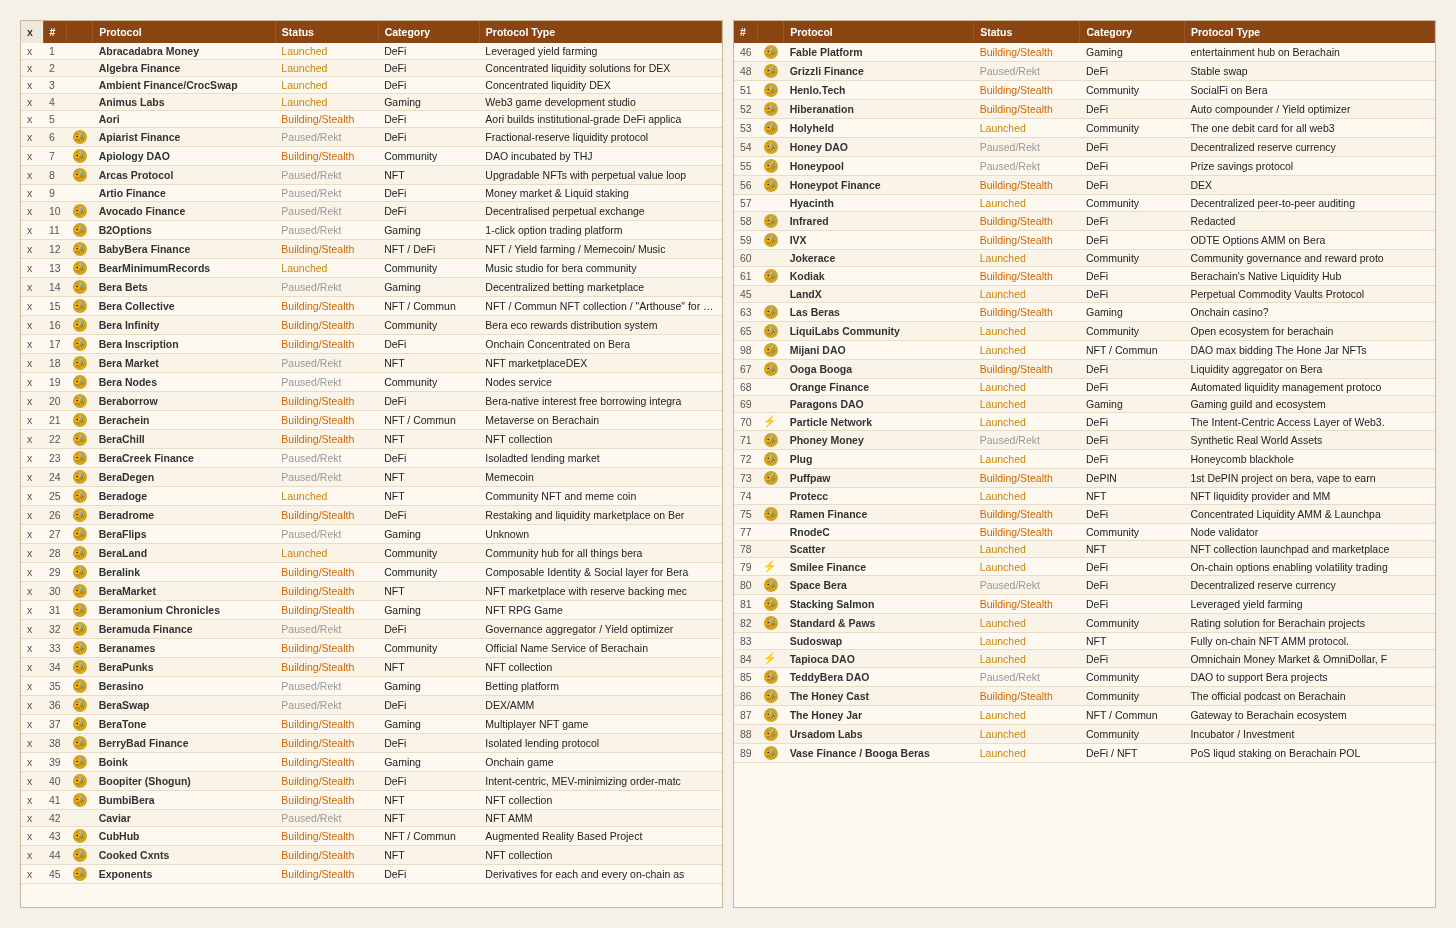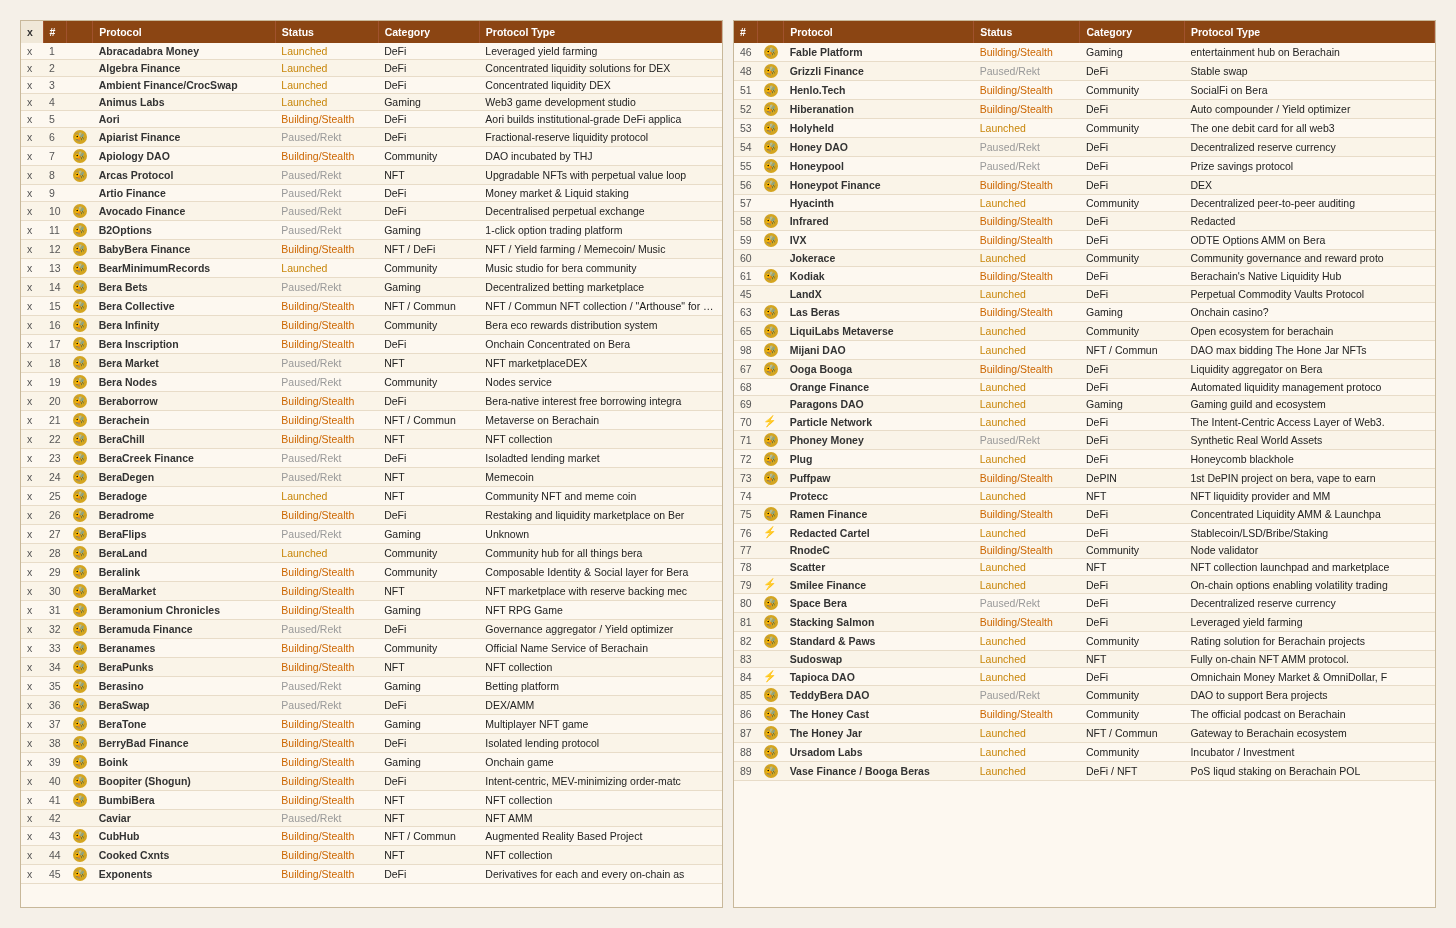--- a/index.html
+++ b/index.html
@@ -634,21 +634,21 @@
     <td class="col-num">63</td>
     <td class="col-icon"><span class="icon-bee">🐝</span></td>
     <td class="col-protocol">Las Beras</td>
     <td class="status-building">Building/Stealth</td>
     <td>Gaming</td>
     <td>Onchain casino?</td>
   </tr>
           <tr>
     <td class="col-num">65</td>
     <td class="col-icon"><span class="icon-bee">🐝</span></td>
-    <td class="col-protocol">LiquiLabs Metaverse</td>
+    <td class="col-protocol">LiquiLabs Community</td>
     <td class="status-launched">Launched</td>
     <td>Community</td>
     <td>Open ecosystem for berachain</td>
   </tr>
           <tr>
     <td class="col-num">98</td>
     <td class="col-icon"><span class="icon-bee">🐝</span></td>
     <td class="col-protocol">Mijani DAO</td>
     <td class="status-launched">Launched</td>
     <td>NFT / Commun</td>
@@ -718,28 +718,20 @@
     <td>NFT</td>
     <td>NFT liquidity provider and MM</td>
   </tr>
           <tr>
     <td class="col-num">75</td>
     <td class="col-icon"><span class="icon-bee">🐝</span></td>
     <td class="col-protocol">Ramen Finance</td>
     <td class="status-building">Building/Stealth</td>
     <td>DeFi</td>
     <td>Concentrated Liquidity AMM &amp; Launchpa</td>
-  </tr>
-          <tr>
-    <td class="col-num">76</td>
-    <td class="col-icon"><span class="icon-special">⚡</span></td>
-    <td class="col-protocol">Redacted Cartel</td>
-    <td class="status-launched">Launched</td>
-    <td>DeFi</td>
-    <td>Stablecoin/LSD/Bribe/Staking</td>
   </tr>
           <tr>
     <td class="col-num">77</td>
     <td class="col-icon"></td>
     <td class="col-protocol">RnodeC</td>
     <td class="status-building">Building/Stealth</td>
     <td>Community</td>
     <td>Node validator</td>
   </tr>
           <tr>

